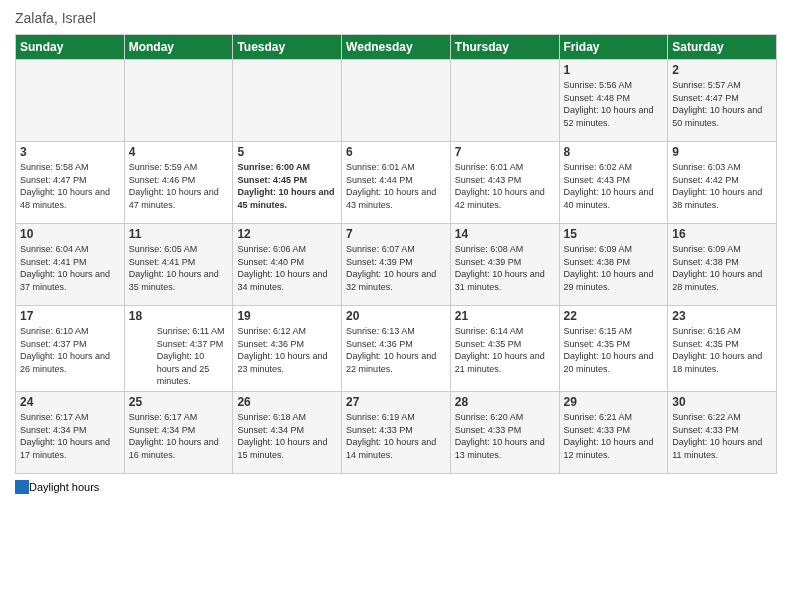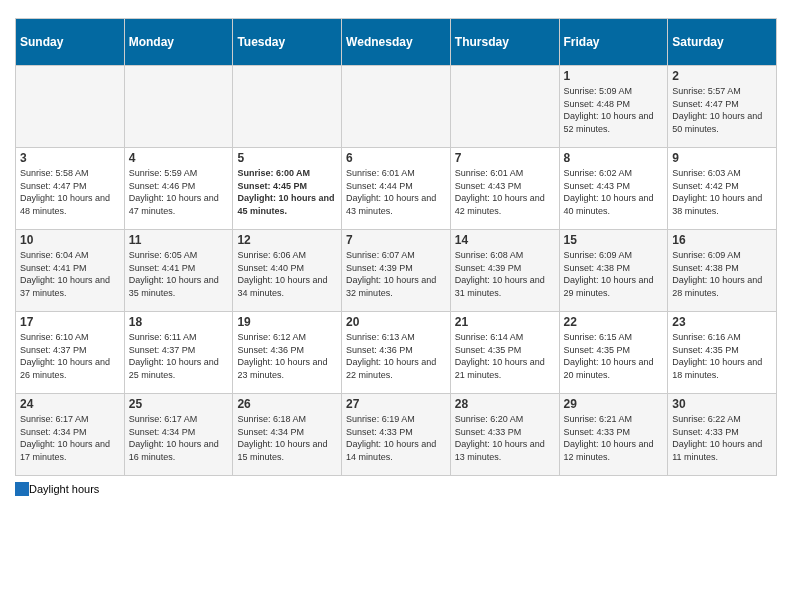--- a/index.html
+++ b/index.html
@@ -35,24 +35,24 @@
     .subtitle {
       font-size: 14px;
       color: #555;
     }
     table {
       width: 100%;
       border-collapse: collapse;
       table-layout: fixed;
     }
     thead th {
-      background-color: #0369a1;
+      background-color: #15803d;
       color: #fff;
       font-size: 12px;
-      padding: 16px 4px;
+      padding: 5px 4px;
       text-align: left;
       border: 1px solid #ccc;
     }
     tbody td {
       border: 1px solid #ccc;
       vertical-align: top;
       padding: 3px 4px;
       font-size: 9.5px;
       color: #333;
       height: 82px;
@@ -91,20 +91,21 @@
       background: #1a6fba;
       display: inline-block;
     }
   </style>
 </head>
 <body>
 
 <div class="container">
   <div class="header">
     <div class="title-block">
+      <div class="subtitle">Zalafa, Israel</div>
     </div>
   </div>
 
   <table>
     <thead>
       <tr>
       <th>Sunday</th>
           <th>Monday</th>
           <th>Tuesday</th>
           <th>Wednesday</th>
@@ -115,21 +116,21 @@
     </thead>
     <tbody id="calendar-body">
     <tr>
           <td class="empty-cell"></td>
           <td class="empty-cell"></td>
           <td class="empty-cell"></td>
           <td class="empty-cell"></td>
           <td class="empty-cell"></td>
           <td>
             <span class="day-num">1</span>
-            <div class="day-info" style="white-space: pre-line;">Sunrise: 5:09 AM
+            <div class="day-info" style="white-space: pre-line;">Sunrise: 5:56 AM
 Sunset: 4:48 PM
 Daylight: 10 hours and 52 minutes.</div>
           </td>
           <td>
             <span class="day-num">2</span>
             <div class="day-info" style="white-space: pre-line;">Sunrise: 5:57 AM
 Sunset: 4:47 PM
 Daylight: 10 hours and 50 minutes.</div>
           </td>
         </tr>
@@ -223,21 +224,21 @@
         </tr>
         <tr>
           <td>
             <span class="day-num">17</span>
             <div class="day-info" style="white-space: pre-line;">Sunrise: 6:10 AM
 Sunset: 4:37 PM
 Daylight: 10 hours and 26 minutes.</div>
           </td>
           <td>
             <span class="day-num">18</span>
-            <div class="day-info" style="white-space: pre-line;">Sunrise: 6:11 AM
+            <div class="day-info" style="white-space: pre-line; margin-left: 28px;">Sunrise: 6:11 AM
 Sunset: 4:37 PM
 Daylight: 10 hours and 25 minutes.</div>
           </td>
           <td>
             <span class="day-num">19</span>
             <div class="day-info" style="white-space: pre-line;">Sunrise: 6:12 AM
 Sunset: 4:36 PM
 Daylight: 10 hours and 23 minutes.</div>
           </td>
           <td>

